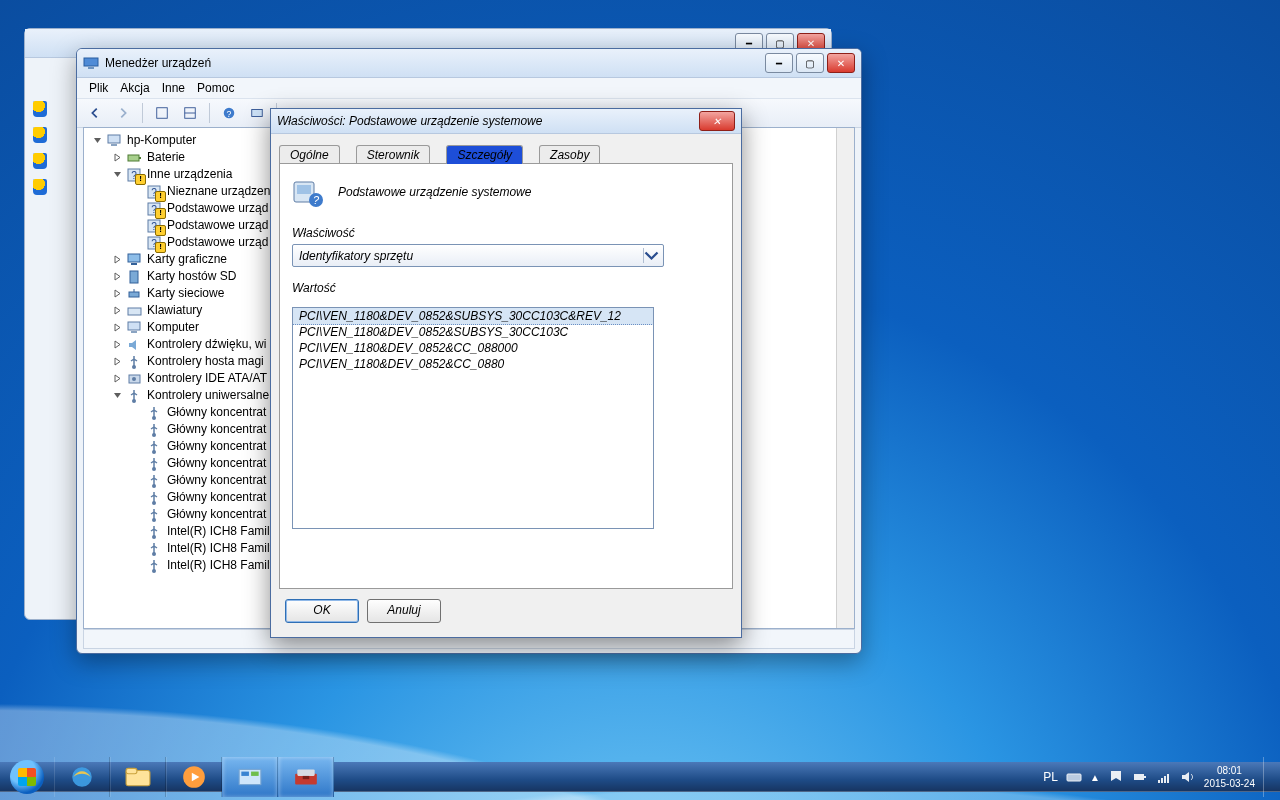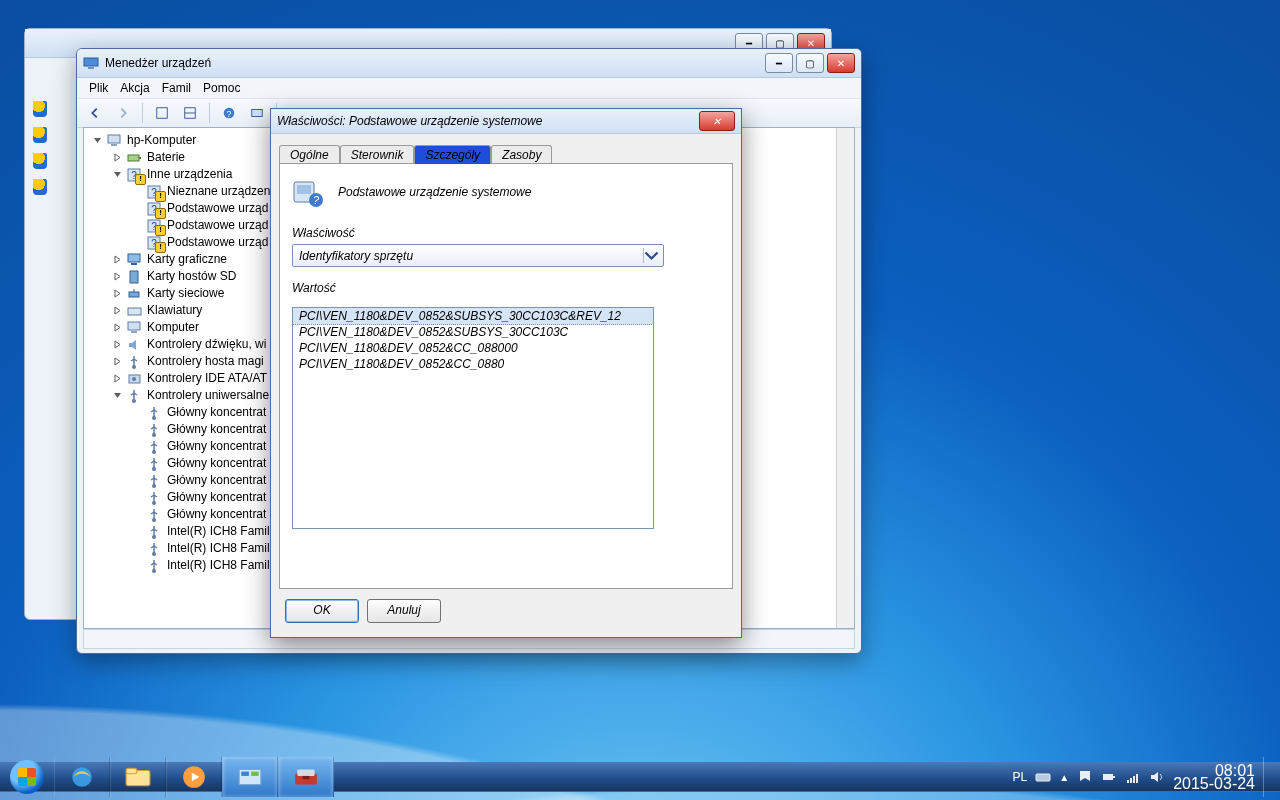--- a/index.html
+++ b/index.html
@@ -33,21 +33,21 @@
   .warn{position:relative}
   .warn::after{content:"!";position:absolute;right:-3px;bottom:-3px;width:9px;height:9px;background:#ffcf30;border:1px solid #8a6b00;border-radius:2px;font-size:8px;line-height:8px;text-align:center;font-weight:bold}
   .in0{padding-left:6px}.in1{padding-left:26px}.in2{padding-left:46px}
   .scrollbar{position:absolute;right:0;top:0;bottom:0;width:17px;background:#f0f0f0;border-left:1px solid #d0d0d0}
   .statusbar{position:absolute;left:6px;right:6px;bottom:4px;height:18px;background:#f2f6fb;border:1px solid #c9d4e3}
   
   .dlg{position:absolute;background:#f0f0f0;border:1px solid #4b6ca0;box-shadow:0 8px 24px rgba(0,0,0,.45)}
   .dlg .dtitle{height:24px;background:linear-gradient(#e9f1fb,#cfe0f4);display:flex;align-items:center;padding:0 6px;border-bottom:1px solid #b7c8df}
   .dlg .dtitle .t{flex:1}
   .dlg .body{padding:8px}
-  .tabs{display:flex;gap:0;margin-top:2px}
+  .tabs{display:flex;gap:16px;margin-top:2px}
   .tab{padding:2px 10px;border:1px solid #9a9a9a;border-bottom:none;background:#ececec;border-radius:3px 3px 0 0;position:relative;top:1px}
   .tab.active{background:#1d4ed8;z-index:2}
   .tabpanel{border:1px solid #9a9a9a;background:#fff;padding:12px;height:400px;position:relative}
   .devhdr{display:flex;align-items:center;gap:14px;margin-bottom:18px}
   .devhdr .bigicon{width:32px;height:32px;display:flex;align-items:center;justify-content:center}
   .lbl{margin-bottom:4px}
   .combo{width:360px;height:21px;border:1px solid #7a93b5;background:linear-gradient(#fff,#e9eef6);display:flex;align-items:center;justify-content:space-between;padding:0 4px 0 6px;border-radius:2px}
   .combo .dd{width:15px;height:15px;display:flex;align-items:center;justify-content:center;border-left:1px solid #b0bed2}
   .listbox{margin-top:12px;width:360px;height:220px;border:1px solid #7a93b5;background:#fff;overflow:hidden}
   .listbox .row{padding:1px 6px}
@@ -61,21 +61,21 @@
   .bgwin .shield{width:14px;height:16px;background:radial-gradient(circle at 40% 30%,#fc0 0 45%,#1e6bd6 46% 70%);border-radius:2px 2px 4px 4px;margin-bottom:10px}
   
   #taskbar{position:absolute;left:0;right:0;bottom:8px;height:30px;background:linear-gradient(#4b79b9, #1e4b86 60%, #16335f);box-shadow:0 -1px 0 rgba(255,255,255,.25) inset;display:flex;align-items:center;color:#fff}
   .start{width:54px;height:40px;display:flex;align-items:center;justify-content:center}
   .orb{width:34px;height:34px;border-radius:50%;background:radial-gradient(circle at 35% 30%, #fff 0 6%, #6fc2ff 7% 40%, #0b5fbf 70%);position:relative}
   .orb::before{content:"";position:absolute;left:8px;top:8px;width:18px;height:18px;background:
     conic-gradient(#f25022 0 25%,#7fba00 0 50%,#00a4ef 0 75%,#ffb900 0 100%);border-radius:2px}
   .tbitem{width:54px;height:40px;display:flex;align-items:center;justify-content:center;border-left:1px solid rgba(255,255,255,.12);border-right:1px solid rgba(0,0,0,.18)}
   .tbitem.active{background:linear-gradient(#78b7f0,#2f77c8);box-shadow:0 0 4px rgba(255,255,255,.4) inset}
   .tray{margin-left:auto;display:flex;align-items:center;gap:8px;padding-right:6px}
-  .tray .clk{font-size:16px;text-align:right;line-height:13px}
+  .tray .clk{font-size:10px;text-align:center;line-height:13px}
   .trayicon{width:16px;height:16px;opacity:.9}
   
   svg{display:block}
 </style>
 </head>
 <body>
 
 <div id="desktop">
   <div class="wave"></div>
 
@@ -108,21 +108,21 @@
       <span class="ttext">Menedżer urządzeń</span>
       <div class="winbtns">
         <div class="winbtn">━</div>
         <div class="winbtn">▢</div>
         <div class="winbtn close">✕</div>
       </div>
     </div>
     <div class="menubar">
       <span>Plik</span>
       <span>Akcja</span>
-      <span>Famil</span>
+      <span>Inne</span>
       <span>Pomoc</span>
     </div>
     <div class="toolbar">
       <div class="tbtn">
           <svg viewBox="0 0 16 16">
             <path d="M10 3l-5 5 5 5" fill="none" stroke="#2a4d8f" stroke-width="2"></path>
           </svg>
         </div>
       <div class="tbtn">
           <svg viewBox="0 0 16 16">

